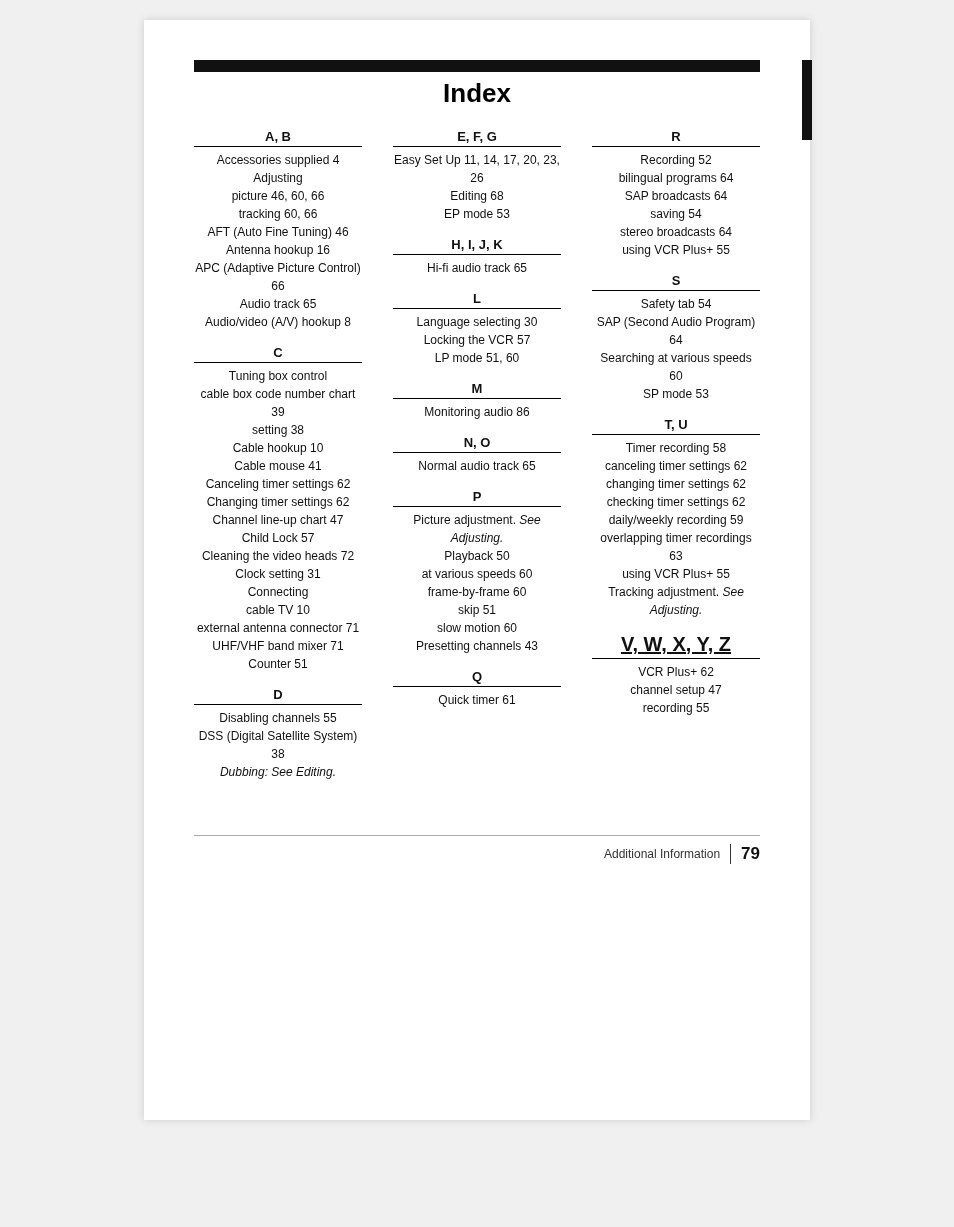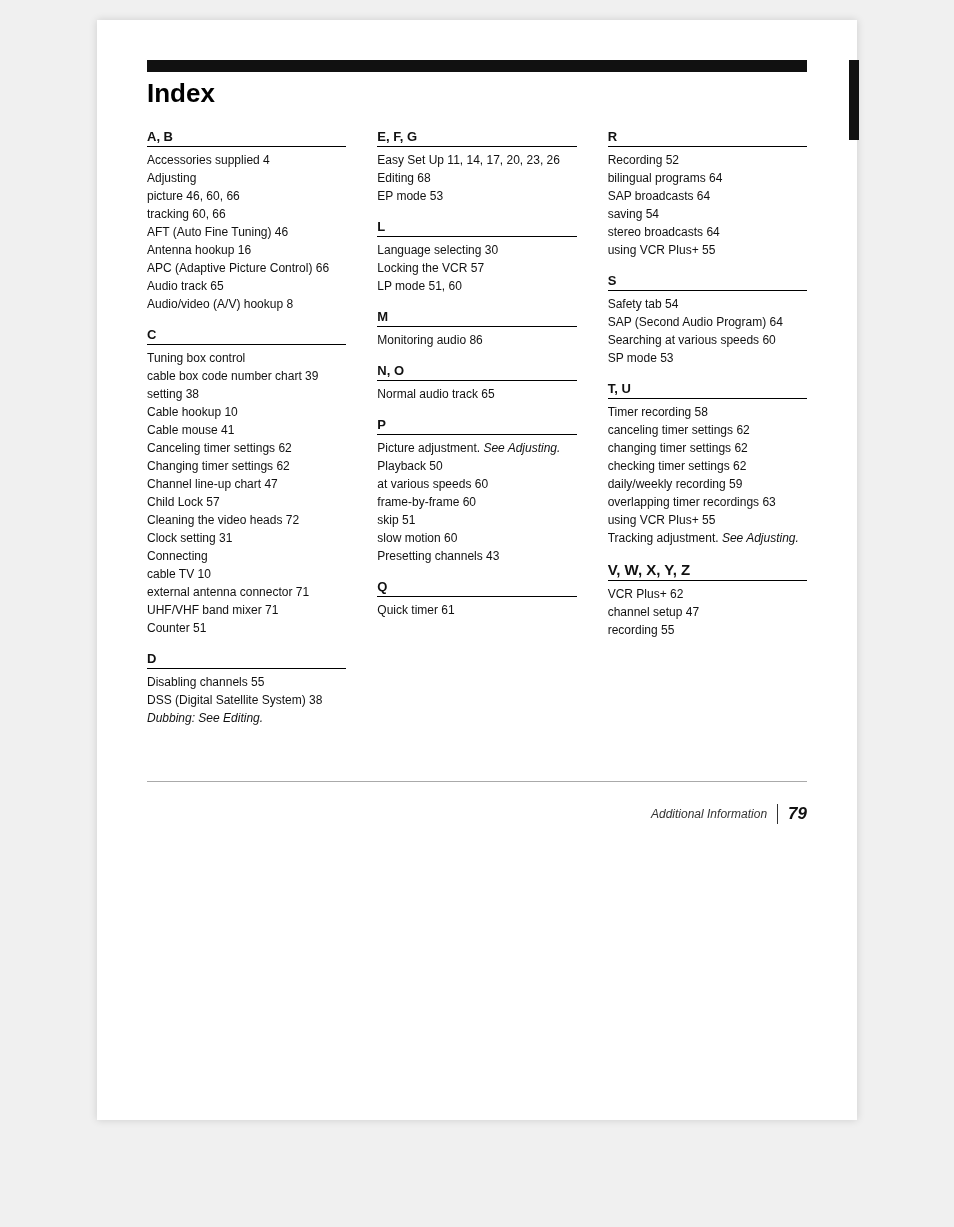--- a/index.html
+++ b/index.html
@@ -6,26 +6,27 @@
     body {
       background: #f0f0f0;
       font-family: Arial, Helvetica, sans-serif;
       font-size: 13px;
       color: #111;
       width: 954px;
       min-height: 1227px;
     }
     .page {
       background: #fff;
-      width: 760px;
+      width: 666px;
       min-height: 1100px;
       margin: 20px auto;
       padding: 40px 50px 60px 50px;
       position: relative;
       box-shadow: 0 0 8px rgba(0,0,0,0.15);
+      text-align: center;
     }
     .top-bar {
       height: 12px;
       background: #111;
       margin-bottom: 6px;
       width: 100%;
     }
     .page-title {
       font-size: 26px;
       font-weight: bold;
@@ -41,36 +42,36 @@
       margin-bottom: 14px;
     }
     .section-header {
       font-weight: bold;
       font-size: 13px;
       margin-bottom: 4px;
       border-bottom: 1px solid #000;
       padding-bottom: 2px;
     }
     .section-header.large {
-      font-size: 15px;
+      font-size: 20px;
+      text-decoration: underline;
     }
     .entry {
       font-size: 12px;
       line-height: 1.5;
       color: #111;
     }
     .footer-area {
       margin-top: 40px;
       border-top: 1px solid #aaa;
-      padding-top: 22px;
+      padding-top: 8px;
       display: flex;
       justify-content: flex-end;
       align-items: center;
       gap: 10px;
-      font-style: italic;
     }
     .footer-text {
       font-size: 12px;
       color: #333;
     }
     .footer-page {
       font-size: 17px;
       font-weight: bold;
       border-left: 1px solid #333;
       padding-left: 10px;
@@ -134,20 +135,24 @@
         </div>
       </div>
     <div id="col-1">
         <div class="index-section">
           <div class="section-header">E, F, G</div>
           <div class="entry">Easy Set Up   11, 14, 17, 20, 23, 26</div>
           <div class="entry">Editing   68</div>
           <div class="entry">EP mode   53</div>
         </div>
         <div class="index-section">
+          <div class="section-header">H, I, J, K</div>
+          <div class="entry">Hi-fi audio track   65</div>
+        </div>
+        <div class="index-section">
           <div class="section-header">L</div>
           <div class="entry">Language selecting   30</div>
           <div class="entry">Locking the VCR   57</div>
           <div class="entry">LP mode   51, 60</div>
         </div>
         <div class="index-section">
           <div class="section-header">M</div>
           <div class="entry">Monitoring audio   86</div>
         </div>
         <div class="index-section">

